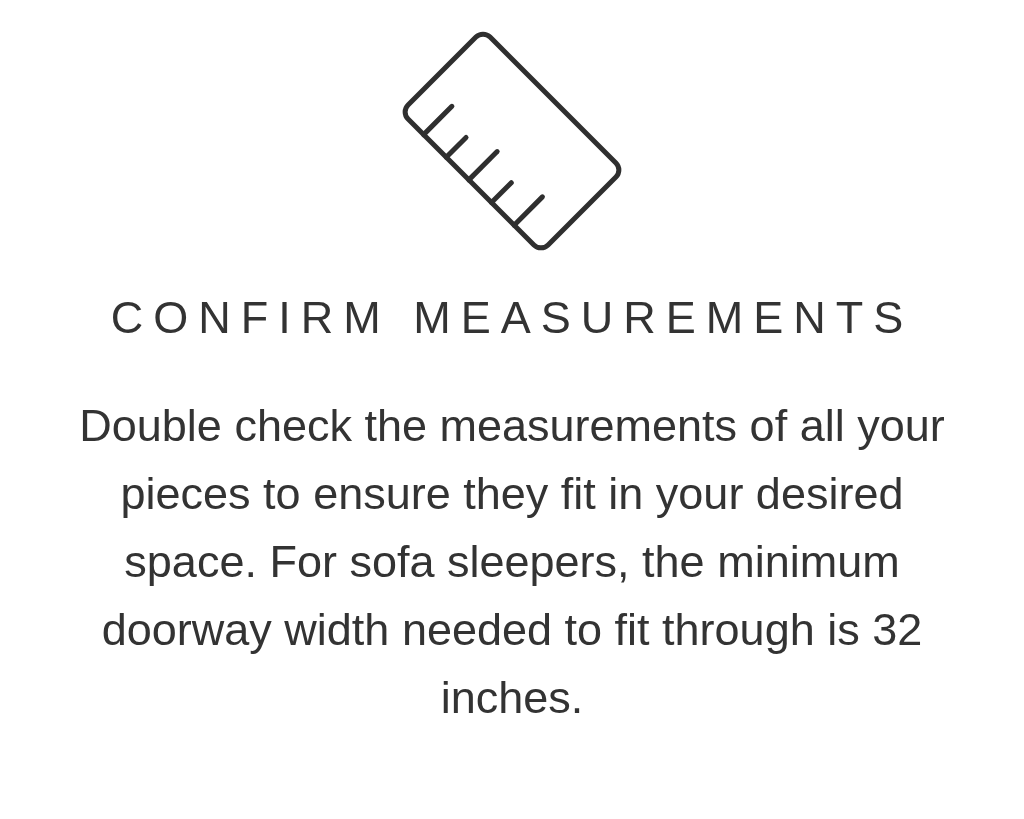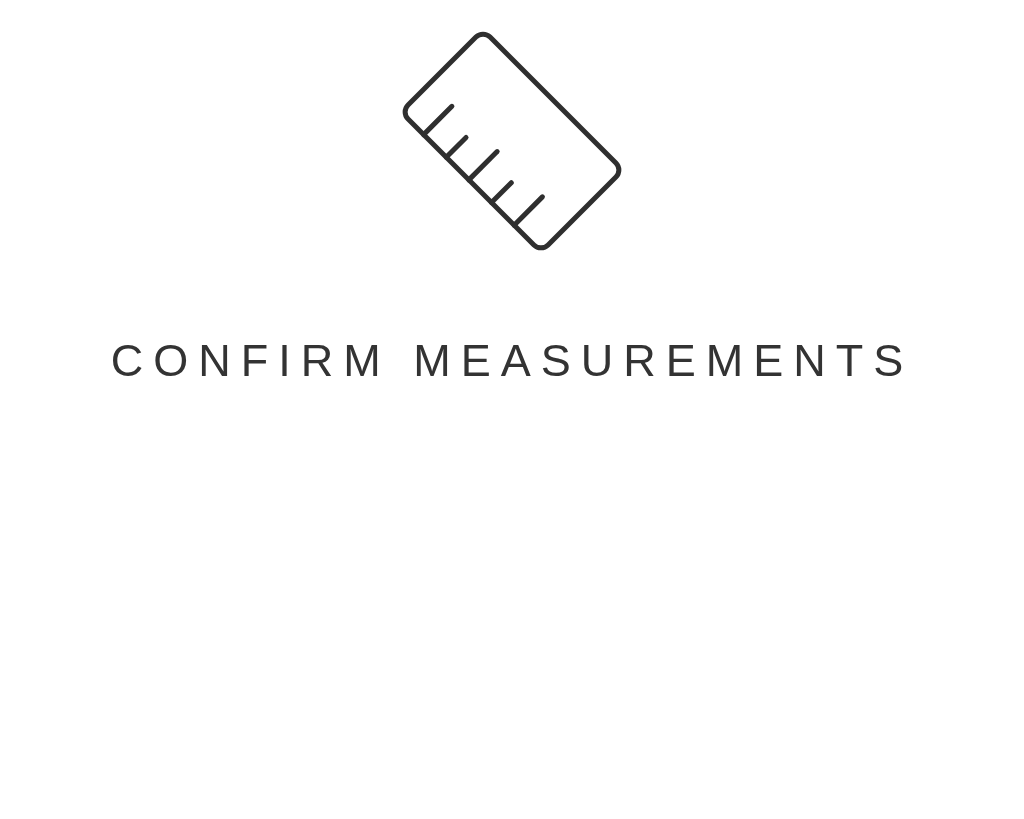--- a/index.html
+++ b/index.html
@@ -28,21 +28,21 @@
     width: 300px;
     height: 230px;
     display: flex;
     align-items: center;
     justify-content: center;
   }
   .icon-wrap svg {
     display: block;
   }
   .heading {
-    margin-top: 82px;
+    margin-top: 39px;
     font-size: 45px;
     font-weight: 400;
     letter-spacing: 10px;
     color: #333333;
     text-align: center;
     line-height: 1;
     white-space: nowrap;
   }
   .body-text {
     margin-top: 52px;
@@ -67,14 +67,15 @@
         <line x1="72" y1="80" x2="100" y2="80"></line>
         <line x1="72" y1="112" x2="112" y2="112"></line>
         <line x1="72" y1="144" x2="100" y2="144"></line>
         <line x1="72" y1="176" x2="112" y2="176"></line>
       </g>
     </svg>
   </div>
 
   <div class="heading">CONFIRM MEASUREMENTS</div>
 
+  <div class="body-text">Double check the measurements of all your pieces to ensure they fit in your desired space. For sofa sleepers, the minimum doorway width needed to fit through is 32 inches.</div>
 
 </div>
 
 </body></html>

